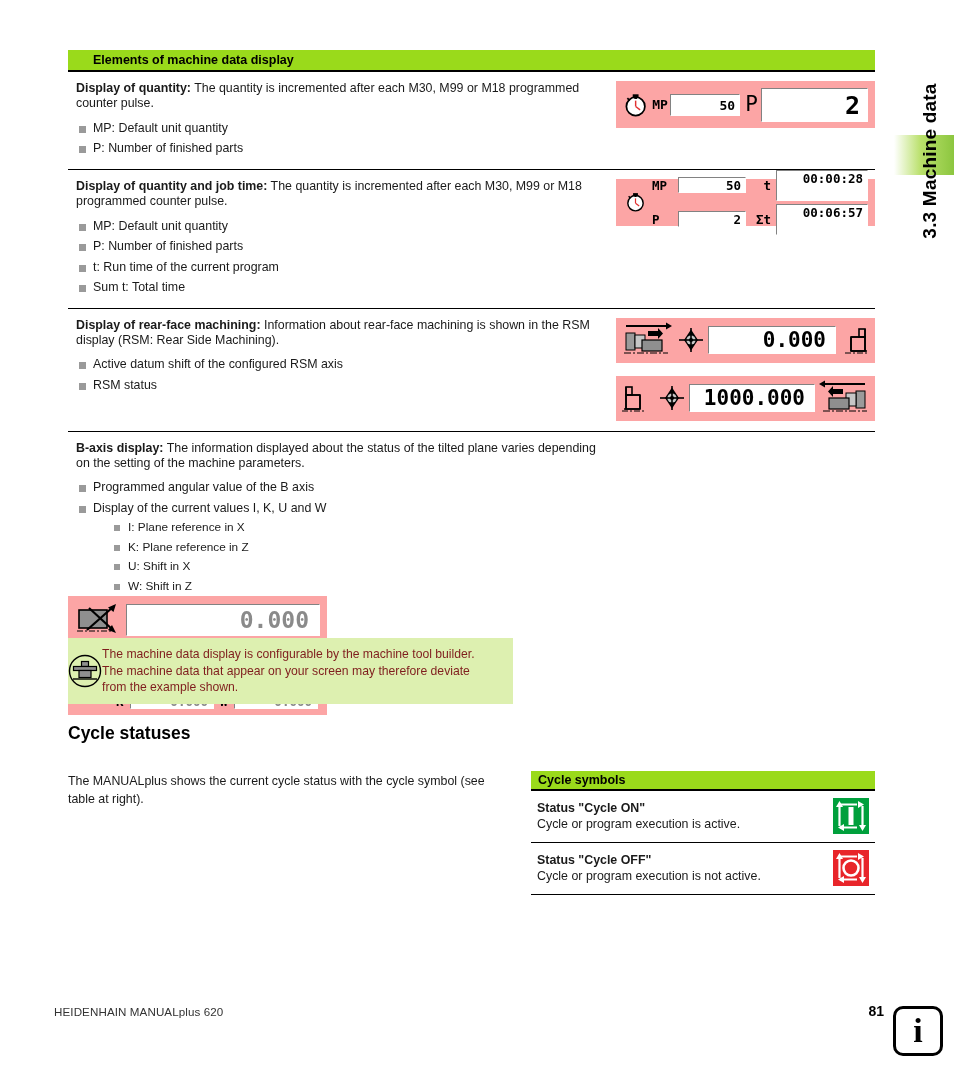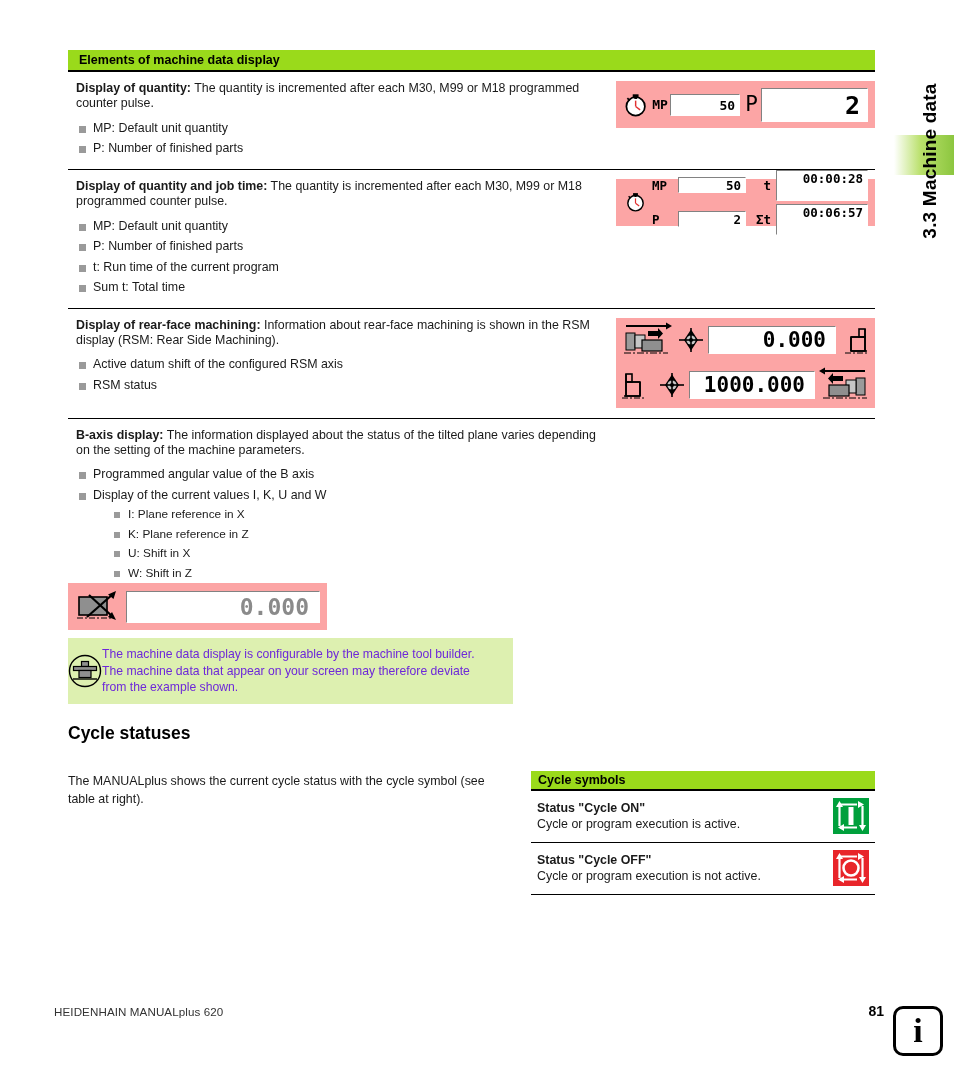--- a/index.html
+++ b/index.html
@@ -32,21 +32,21 @@
   .page { position:absolute; left:0; top:0; width:880px; height:1091px; }
 
   .tbl { position:absolute; left:68px; top:50px; width:807px; }
 
   .tbl-head {
     background:#9ada1b; height:22px;
     border-bottom:2px solid #000;
     display:flex; align-items:center;
   }
   .tbl-head-label {
-    font-size:12.5px; font-weight:bold; color:#000; padding-left:11px;
+    font-size:12.5px; font-weight:bold; color:#000; padding-left:25px;
   }
 
   .row {
     display:flex; width:100%;
     border-bottom:1px solid #000;
     padding:9px 0 10px 0;
   }
   .row.noline { border-bottom:none;flex-direction:column; }
   .row-text { width:548px; padding-left:8px; padding-right:10px; }
   .row-vis  { width:259px; position:relative; }
@@ -116,21 +116,21 @@
   .d5 .k { width:14px; font-size:12.5px; font-weight:bold; text-align:left; }
   .d5 .f-n { width:84px; height:16px; line-height:15px; font-size:12.5px; padding-right:5px; color:#8a8a8a; font-weight:bold; }
   .d5 .sp { width:6px; }
 
   
   .note {
     position:absolute; left:68px; top:638px; width:445px; height:66px;
     background:#ddf0b0; display:flex; align-items:center;
   }
   .note-ico { width:56px; display:flex; justify-content:center; align-items:center; }
-  .note-txt { font-size:12.2px; line-height:16.5px; color:#6d28d9; padding-right:20px; }
+  .note-txt { font-size:12.2px; line-height:16.5px; color:#7f1d1d; padding-right:20px; }
 
   
   .h2 {
     position:absolute; left:68px; top:723px;
     font-size:17.5px; font-weight:bold; color:#000; margin:0;
   }
   .para {
     position:absolute; left:68px; top:760px; width:430px;
     font-size:12.4px; line-height:18px;
   }
@@ -278,21 +278,21 @@
           </svg>
           <div class="fld f-v">0.000</div>
           <svg width="30" height="34" viewBox="0 0 30 34" style="margin-left:3px">
             <path d="M26,6 L26,28 M12,14 L12,28 M12,14 L26,14 M12,28 L28,28" fill="none" stroke="#000" stroke-width="1.6"></path>
             <rect x="12" y="14" width="14" height="14" fill="none" stroke="#000" stroke-width="1.6"></rect>
             <rect x="20" y="6" width="6" height="8" fill="none" stroke="#000" stroke-width="1.6"></rect>
             <line x1="6" y1="30" x2="30" y2="30" stroke="#000" stroke-width="1" stroke-dasharray="6,2,2,2"></line>
           </svg>
         </div>
 
-        <div class="disp d3" style="">
+        <div class="disp d3" style="margin-top:13px">
           <svg width="30" height="34" viewBox="0 0 30 34" style="margin-right:3px">
             <path d="M4,6 L4,28 M4,14 L18,14 M18,14 L18,28 M2,28 L18,28" fill="none" stroke="#000" stroke-width="1.6"></path>
             <rect x="4" y="14" width="14" height="14" fill="none" stroke="#000" stroke-width="1.6"></rect>
             <rect x="4" y="6" width="6" height="8" fill="none" stroke="#000" stroke-width="1.6"></rect>
             <line x1="0" y1="30" x2="24" y2="30" stroke="#000" stroke-width="1" stroke-dasharray="6,2,2,2"></line>
           </svg>
           <svg width="24" height="24" viewBox="0 0 24 24" style="margin:0 5px">
             <polygon points="12,1.5 19,12 12,22.5 5,12" fill="#000"></polygon>
             <circle cx="12" cy="12" r="4.6" fill="#c6c6c6"></circle>
             <circle cx="12" cy="12" r="2.1" fill="#000"></circle>

